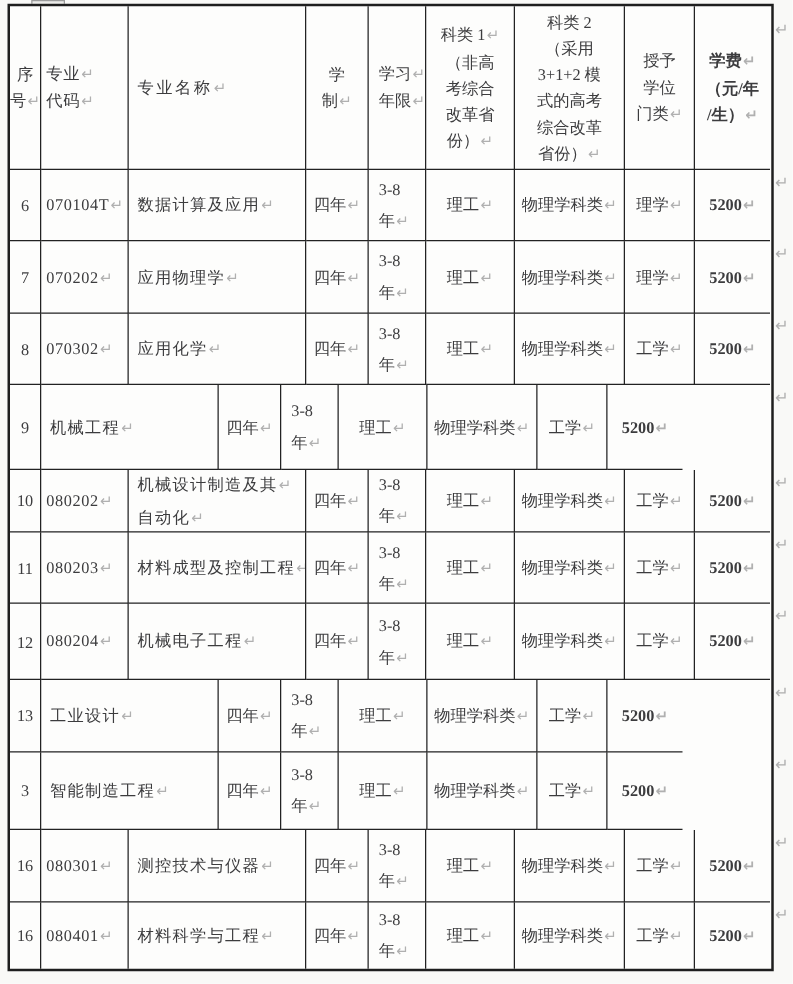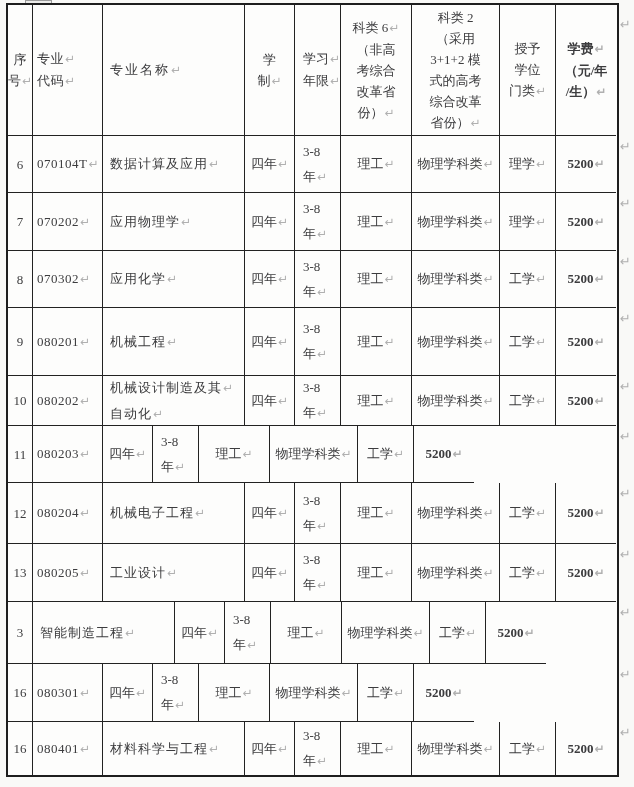--- a/index.html
+++ b/index.html
@@ -91,21 +91,21 @@
         </div>
         <div class="cell c3">
           <div class="ln"><span>学</span></div>
           <div class="ln"><span>制</span><span class="pm">↵</span></div>
         </div>
         <div class="cell c4 left">
           <div class="ln"><span>学习</span><span class="pm">↵</span></div>
           <div class="ln"><span>年限</span><span class="pm">↵</span></div>
         </div>
         <div class="cell c5">
-          <div class="ln"><span>科类 6</span><span class="pm">↵</span></div>
+          <div class="ln"><span>科类 1</span><span class="pm">↵</span></div>
           <div class="ln"><span>（非高</span></div>
           <div class="ln"><span>考综合</span></div>
           <div class="ln"><span>改革省</span></div>
           <div class="ln"><span>份）</span><span class="pm">↵</span></div>
         </div>
         <div class="cell c6">
           <div class="ln"><span>科类 2</span></div>
           <div class="ln"><span>（采用</span></div>
           <div class="ln"><span>3+1+2 模</span></div>
           <div class="ln"><span>式的高考</span></div>
@@ -210,23 +210,20 @@
           <div class="ln"><span>工学</span><span class="pm">↵</span></div>
         </div>
         <div class="cell c8">
           <div class="ln"><span>5200</span><span class="pm">↵</span></div>
         </div>
       </div>
       <div class="t-row" style="height: 68px;">
         <div class="cell c0">
           <div class="ln"><span>9</span></div>
         </div>
-        <div class="cell c1 left">
-          <div class="ln"><span>080201</span><span class="pm">↵</span></div>
-        </div>
         <div class="cell c2 left">
           <div class="ln"><span>机械工程</span><span class="pm">↵</span></div>
         </div>
         <div class="cell c3">
           <div class="ln"><span>四年</span><span class="pm">↵</span></div>
         </div>
         <div class="cell c4 left">
           <div class="ln"><span>3-8</span></div>
           <div class="ln"><span>年</span><span class="pm">↵</span></div>
         </div>
@@ -274,20 +271,23 @@
           <div class="ln"><span>5200</span><span class="pm">↵</span></div>
         </div>
       </div>
       <div class="t-row" style="height: 57px;">
         <div class="cell c0">
           <div class="ln"><span>11</span></div>
         </div>
         <div class="cell c1 left">
           <div class="ln"><span>080203</span><span class="pm">↵</span></div>
         </div>
+        <div class="cell c2 left">
+          <div class="ln"><span>材料成型及控制工程</span><span class="pm">↵</span></div>
+        </div>
         <div class="cell c3">
           <div class="ln"><span>四年</span><span class="pm">↵</span></div>
         </div>
         <div class="cell c4 left">
           <div class="ln"><span>3-8</span></div>
           <div class="ln"><span>年</span><span class="pm">↵</span></div>
         </div>
         <div class="cell c5">
           <div class="ln"><span>理工</span><span class="pm">↵</span></div>
         </div>
@@ -328,23 +328,20 @@
           <div class="ln"><span>工学</span><span class="pm">↵</span></div>
         </div>
         <div class="cell c8">
           <div class="ln"><span>5200</span><span class="pm">↵</span></div>
         </div>
       </div>
       <div class="t-row" style="height: 58px;">
         <div class="cell c0">
           <div class="ln"><span>13</span></div>
         </div>
-        <div class="cell c1 left">
-          <div class="ln"><span>080205</span><span class="pm">↵</span></div>
-        </div>
         <div class="cell c2 left">
           <div class="ln"><span>工业设计</span><span class="pm">↵</span></div>
         </div>
         <div class="cell c3">
           <div class="ln"><span>四年</span><span class="pm">↵</span></div>
         </div>
         <div class="cell c4 left">
           <div class="ln"><span>3-8</span></div>
           <div class="ln"><span>年</span><span class="pm">↵</span></div>
         </div>
@@ -387,20 +384,23 @@
         <div class="cell c8">
           <div class="ln"><span>5200</span><span class="pm">↵</span></div>
         </div>
       </div>
       <div class="t-row" style="height: 58px;">
         <div class="cell c0">
           <div class="ln"><span>16</span></div>
         </div>
         <div class="cell c1 left">
           <div class="ln"><span>080301</span><span class="pm">↵</span></div>
+        </div>
+        <div class="cell c2 left">
+          <div class="ln"><span>测控技术与仪器</span><span class="pm">↵</span></div>
         </div>
         <div class="cell c3">
           <div class="ln"><span>四年</span><span class="pm">↵</span></div>
         </div>
         <div class="cell c4 left">
           <div class="ln"><span>3-8</span></div>
           <div class="ln"><span>年</span><span class="pm">↵</span></div>
         </div>
         <div class="cell c5">
           <div class="ln"><span>理工</span><span class="pm">↵</span></div>

